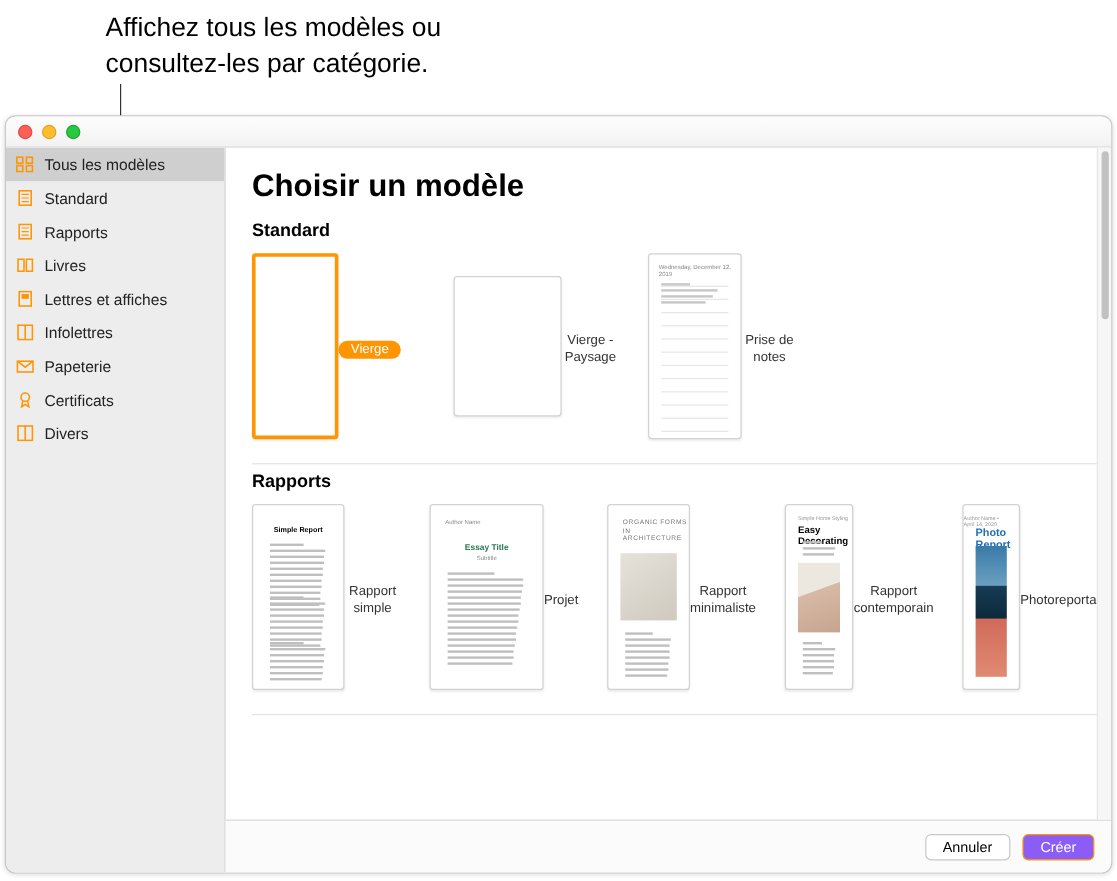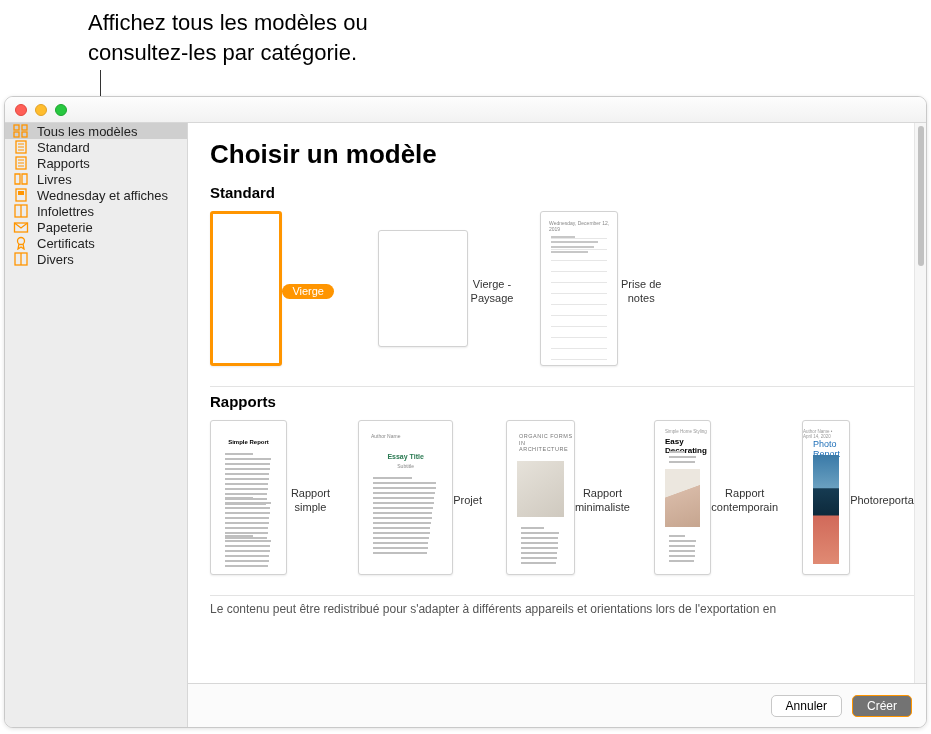--- a/index.html
+++ b/index.html
@@ -67,21 +67,21 @@
 .body { flex: 1; display: flex; min-height: 0; }
 .sidebar {
   width: 183px;
   background: #ededed;
   border-right: 1px solid #d7d7d7;
   overflow-y: auto;
 }
 .side-item {
   display: flex;
   align-items: center;
-  height: 16px;
+  height: 28px;
   padding: 0 10px 0 8px;
   font-size: 13px;
   cursor: default;
   gap: 8px;
   color: #222;
 }
 .side-item.selected { background: #cfcfcf; }
 .side-ic { width: 16px; height: 14px; flex-shrink: 0; display: flex; align-items: center; justify-content: center; }
 .side-ic svg { width: 16px; height: 14px; }
 .main {
@@ -130,21 +130,21 @@
 .btn {
   height: 22px;
   padding: 0 14px;
   font-size: 12px;
   border-radius: 5px;
   border: 1px solid #c8c8c8;
   background: #fff;
   cursor: default;
   display: flex; align-items: center;
 }
-.btn.primary { background: #737373; color: #fff; border-color: #ff9500; font-weight: 500; }
+.btn.primary { background: #8b5cf6; color: #fff; border-color: #ff9500; font-weight: 500; }
 .notes-thumb .nline { position: absolute; left: 10px; right: 10px; border-top: 1px solid #e6e6e6; }
 .fake-p { position: absolute; left: 14px; right: 14px; }
 .fake-p span { display: block; height: 2px; background: #bfbfbf; margin-bottom: 3px; }
 .fake-img { position: absolute; background: #d5d1c9; }
 .note-hdr { position:absolute; top:8px; left:8px; font-size:5px; color:#888; }
 .scrollbar { position:absolute; right:0; top:0; bottom:44px; width:12px; background:#f6f6f6; border-left:1px solid #e6e6e6;}
 .scrollbar::before { content:''; position:absolute; left:3px; top:3px; width:6px; height:140px; background:#c1c1c1; border-radius:3px;}
 .clip-note { font-size: 12px; color: #555; padding: 2px 0 6px; }
 </style>
 </head>
@@ -203,21 +203,21 @@
           </span>
           <span>Livres</span>
         </div>
         <div class="side-item">
           <span class="side-ic">
             <svg viewBox="0 0 16 14">
               <rect x="3" y="1" width="10" height="12" fill="none" stroke="#ff9500" stroke-width="1.3"></rect>
               <rect x="5" y="3" width="6" height="4" fill="#ff9500"></rect>
             </svg>
           </span>
-          <span>Wednesday et affiches</span>
+          <span>Lettres et affiches</span>
         </div>
         <div class="side-item">
           <span class="side-ic">
             <svg viewBox="0 0 16 14">
               <rect x="2" y="1" width="12" height="12" fill="none" stroke="#ff9500" stroke-width="1.3"></rect>
               <line x1="8" y1="1" x2="8" y2="13" stroke="#ff9500" stroke-width="1.3"></line>
             </svg>
           </span>
           <span>Infolettres</span>
         </div>
@@ -390,28 +390,27 @@
                   <span style="width:95%"></span>
                   <span style="width:94%"></span>
                   <span style="width:93%"></span>
                 </div>
               </div>
               <div class="tpl-label">Rapport contemporain</div>
             </div>
             <div class="tpl">
               <div class="thumb">
                 <div style="position:absolute;top:8px;right:10px;font-size:4.5px;color:#999;">Author Name • April 14, 2020</div>
-                <div style="position:absolute;top:18px;left:10px;font-size:9px;font-weight:400;color:#1e6fb8;">Photo Report</div>
+                <div style="position:absolute;top:18px;left:10px;font-size:9px;font-weight:700;color:#1e6fb8;">Photo Report</div>
                 <div class="fake-img" style="top:34px;left:10px;right:10px;bottom:10px;background:linear-gradient(180deg,#3a7aa8 0%,#6aa0c0 30%,#163b52 31%,#0d2a3c 55%,#d16a5a 56%,#e08a73 100%)"></div>
               </div>
               <div class="tpl-label">Photoreportage</div>
             </div>
           </div>
           <div class="divider"></div>
-          <div class="clip-note">Le contenu peut être redistribué pour s'adapter à différents appareils et orientations lors de l'exportation en</div>
         </div>
       <div class="scrollbar"></div>
       <div class="footer">
         <div class="btn">Annuler</div>
         <div class="btn primary">Créer</div>
       </div>
     </div>
   </div>
 </div>
 

